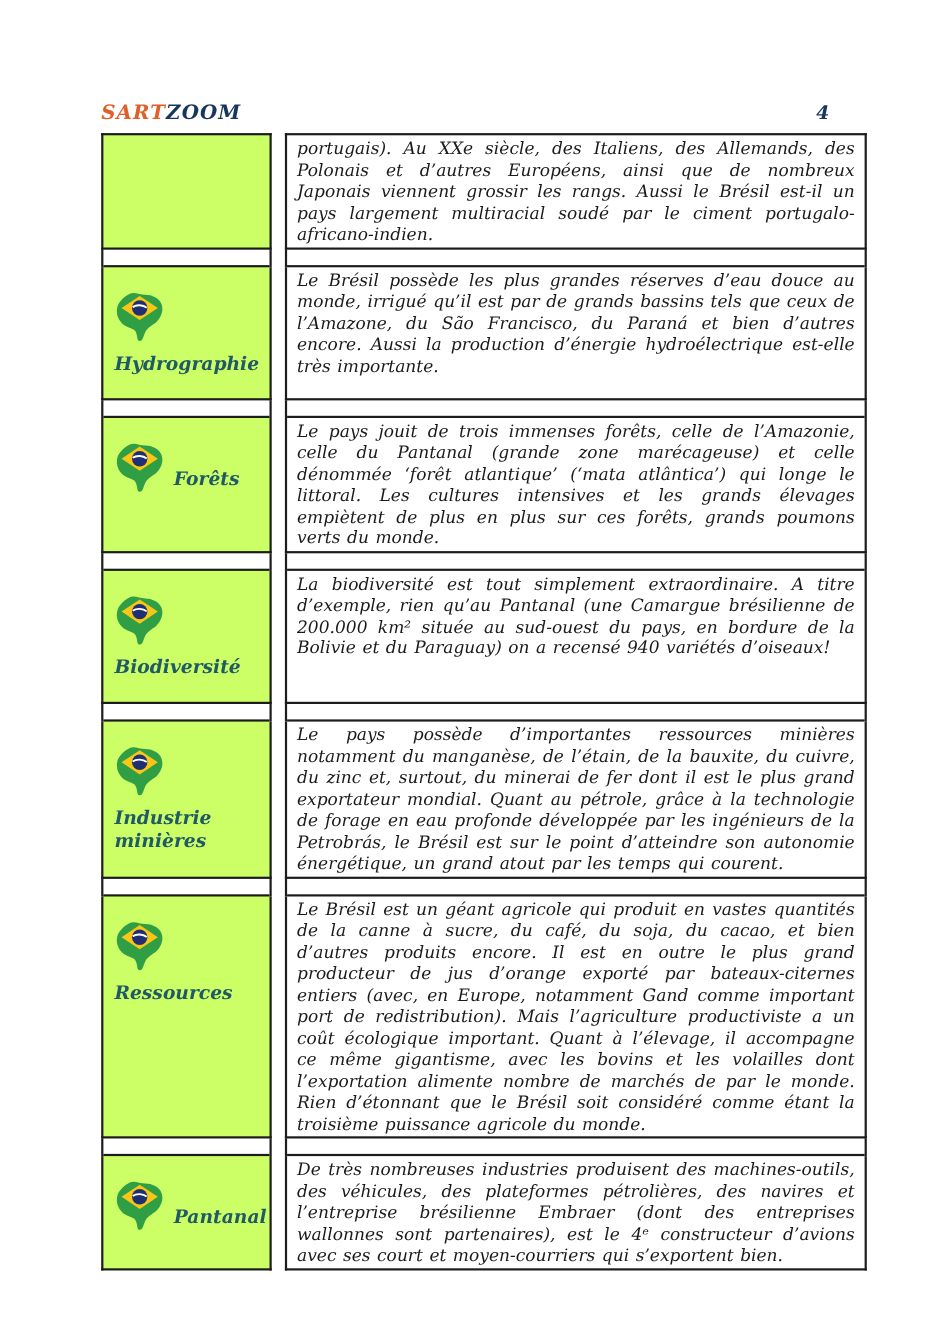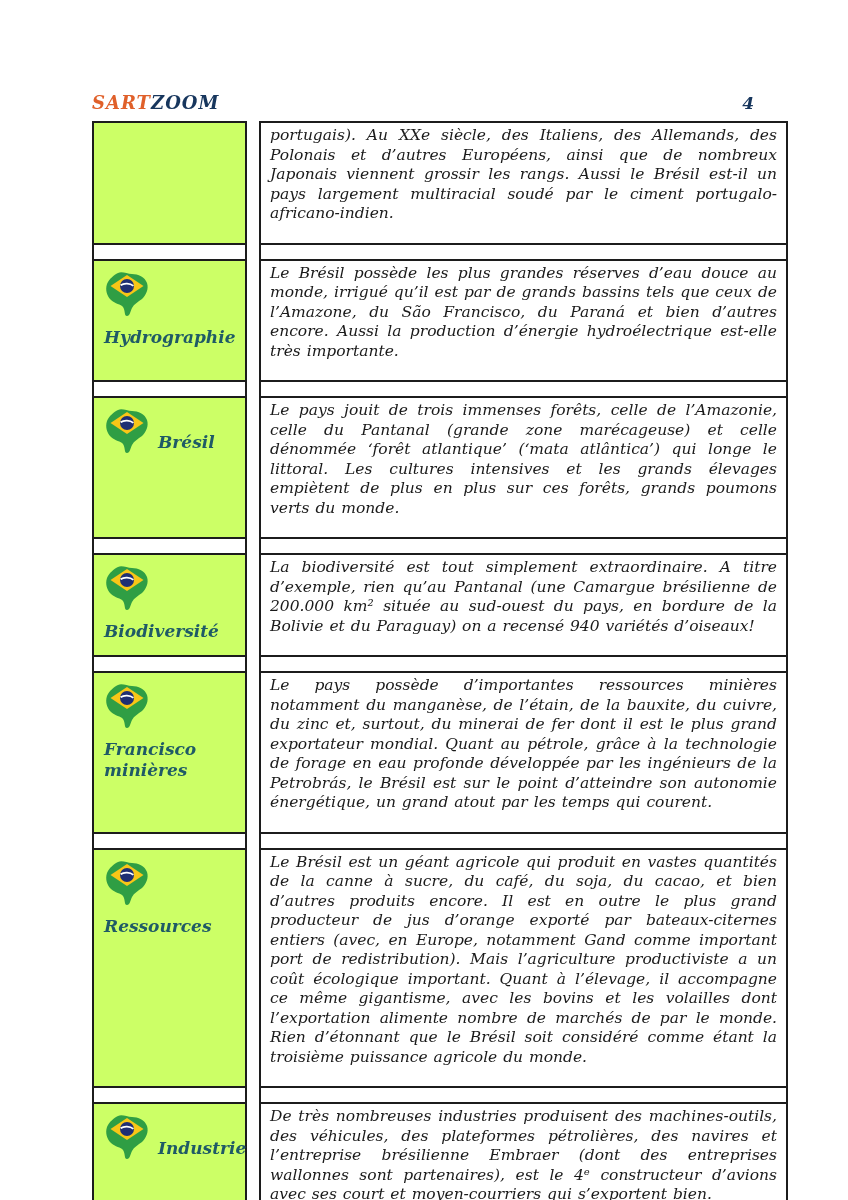--- a/index.html
+++ b/index.html
@@ -52,32 +52,32 @@
     left:92px;top:121px;
     border-collapse:collapse;
     table-layout:fixed;
     width:694px;
   }
   td{vertical-align:top;}
   td.g{
     width:153px;
     background:var(--cell-green);
     border:2px solid var(--border);
-    padding:8px 6px;
+    padding:20px 6px;
   }
   td.gap{
     width:14px;
     border:none;
     background:#ffffff;
   }
   td.t{
     width:527px;
     background:#ffffff;
     border:2px solid var(--border);
-    padding:3px 9px 19px 9px;
+    padding:3px 9px 1px 9px;
   }
   tr.spacer td.sp{
     height:16px;
     border-left:2px solid var(--border);
     border-right:2px solid var(--border);
     border-top:none;border-bottom:none;
     background:#ffffff;
   }
   tr.spacer td.gap{border:none;}
   .desc{
@@ -168,21 +168,21 @@
         </tr>
         <tr class="content">
           <td class="g">
             <div class="cat side">
               <span class="icon"><svg width="50" height="46" viewBox="0 0 48 46" xmlns="http://www.w3.org/2000/svg">
                   <path d="M15 2 C19 0 24 3 29 3 C35 3 42 6 44 12 C46 18 43 24 39 28 C35 31 31 33 29 37 C27 41 27 45 24 45 C21 45 22.5 40 20 36 C18 33 12 33 8 29 C4 25 2 19 4 13 C6 8 11 4 15 2 Z" fill="#2f9e44"></path>
                   <path d="M24 4 L40.5 15 L24 26 L7.5 15 Z" fill="#f8c617"></path>
                   <circle cx="24" cy="15" r="7" fill="#1f2f74"></circle>
                   <path d="M17.6 14.2 C21 11.8 27 12 30.4 14.8" stroke="#ffffff" stroke-width="1.7" fill="none"></path>
                 </svg></span>
-              <span class="cat-label">Brésil</span>
+              <span class="cat-label">Forêts</span>
             </div>
           </td>
           <td class="gap"></td>
           <td class="t">
             <div class="desc">Le pays jouit de trois immenses forêts, celle de l’Amazonie, celle du Pantanal (grande zone marécageuse) et celle dénommée ‘forêt atlantique’ (‘mata atlântica’) qui longe le littoral.   Les cultures intensives et les grands élevages empiètent de plus en plus sur ces forêts, grands poumons verts du monde.</div>
           </td>
         </tr>
         <tr class="spacer">
           <td class="sp"></td>
           <td class="gap"></td>
@@ -212,21 +212,21 @@
         </tr>
         <tr class="content">
           <td class="g">
             <div class="cat">
               <span class="icon"><svg width="50" height="46" viewBox="0 0 48 46" xmlns="http://www.w3.org/2000/svg">
                   <path d="M15 2 C19 0 24 3 29 3 C35 3 42 6 44 12 C46 18 43 24 39 28 C35 31 31 33 29 37 C27 41 27 45 24 45 C21 45 22.5 40 20 36 C18 33 12 33 8 29 C4 25 2 19 4 13 C6 8 11 4 15 2 Z" fill="#2f9e44"></path>
                   <path d="M24 4 L40.5 15 L24 26 L7.5 15 Z" fill="#f8c617"></path>
                   <circle cx="24" cy="15" r="7" fill="#1f2f74"></circle>
                   <path d="M17.6 14.2 C21 11.8 27 12 30.4 14.8" stroke="#ffffff" stroke-width="1.7" fill="none"></path>
                 </svg></span>
-              <span class="cat-label">Francisco minières</span>
+              <span class="cat-label">Industrie minières</span>
             </div>
           </td>
           <td class="gap"></td>
           <td class="t">
             <div class="desc">Le pays possède d’importantes ressources minières notamment du manganèse, de l’étain, de la bauxite, du cuivre, du zinc et, surtout, du minerai de fer dont il est le plus grand exportateur mondial.  Quant au pétrole, grâce à la technologie de forage en eau profonde développée par les ingénieurs de la Petrobrás, le Brésil est sur le point d’atteindre son autonomie énergétique, un grand atout par les temps qui courent.</div>
           </td>
         </tr>
         <tr class="spacer">
           <td class="sp"></td>
           <td class="gap"></td>
@@ -256,21 +256,21 @@
         </tr>
         <tr class="content">
           <td class="g">
             <div class="cat side">
               <span class="icon"><svg width="50" height="46" viewBox="0 0 48 46" xmlns="http://www.w3.org/2000/svg">
                   <path d="M15 2 C19 0 24 3 29 3 C35 3 42 6 44 12 C46 18 43 24 39 28 C35 31 31 33 29 37 C27 41 27 45 24 45 C21 45 22.5 40 20 36 C18 33 12 33 8 29 C4 25 2 19 4 13 C6 8 11 4 15 2 Z" fill="#2f9e44"></path>
                   <path d="M24 4 L40.5 15 L24 26 L7.5 15 Z" fill="#f8c617"></path>
                   <circle cx="24" cy="15" r="7" fill="#1f2f74"></circle>
                   <path d="M17.6 14.2 C21 11.8 27 12 30.4 14.8" stroke="#ffffff" stroke-width="1.7" fill="none"></path>
                 </svg></span>
-              <span class="cat-label">Industrie</span>
+              <span class="cat-label">Pantanal</span>
             </div>
           </td>
           <td class="gap"></td>
           <td class="t">
             <div class="desc">De très nombreuses industries produisent des machines-outils, des véhicules, des plateformes pétrolières, des navires et l’entreprise brésilienne Embraer (dont des entreprises wallonnes sont partenaires), est le 4ᵉ constructeur d’avions avec ses court et moyen-courriers qui s’exportent bien.</div>
           </td>
         </tr>
       </tbody>
   </table>
 

